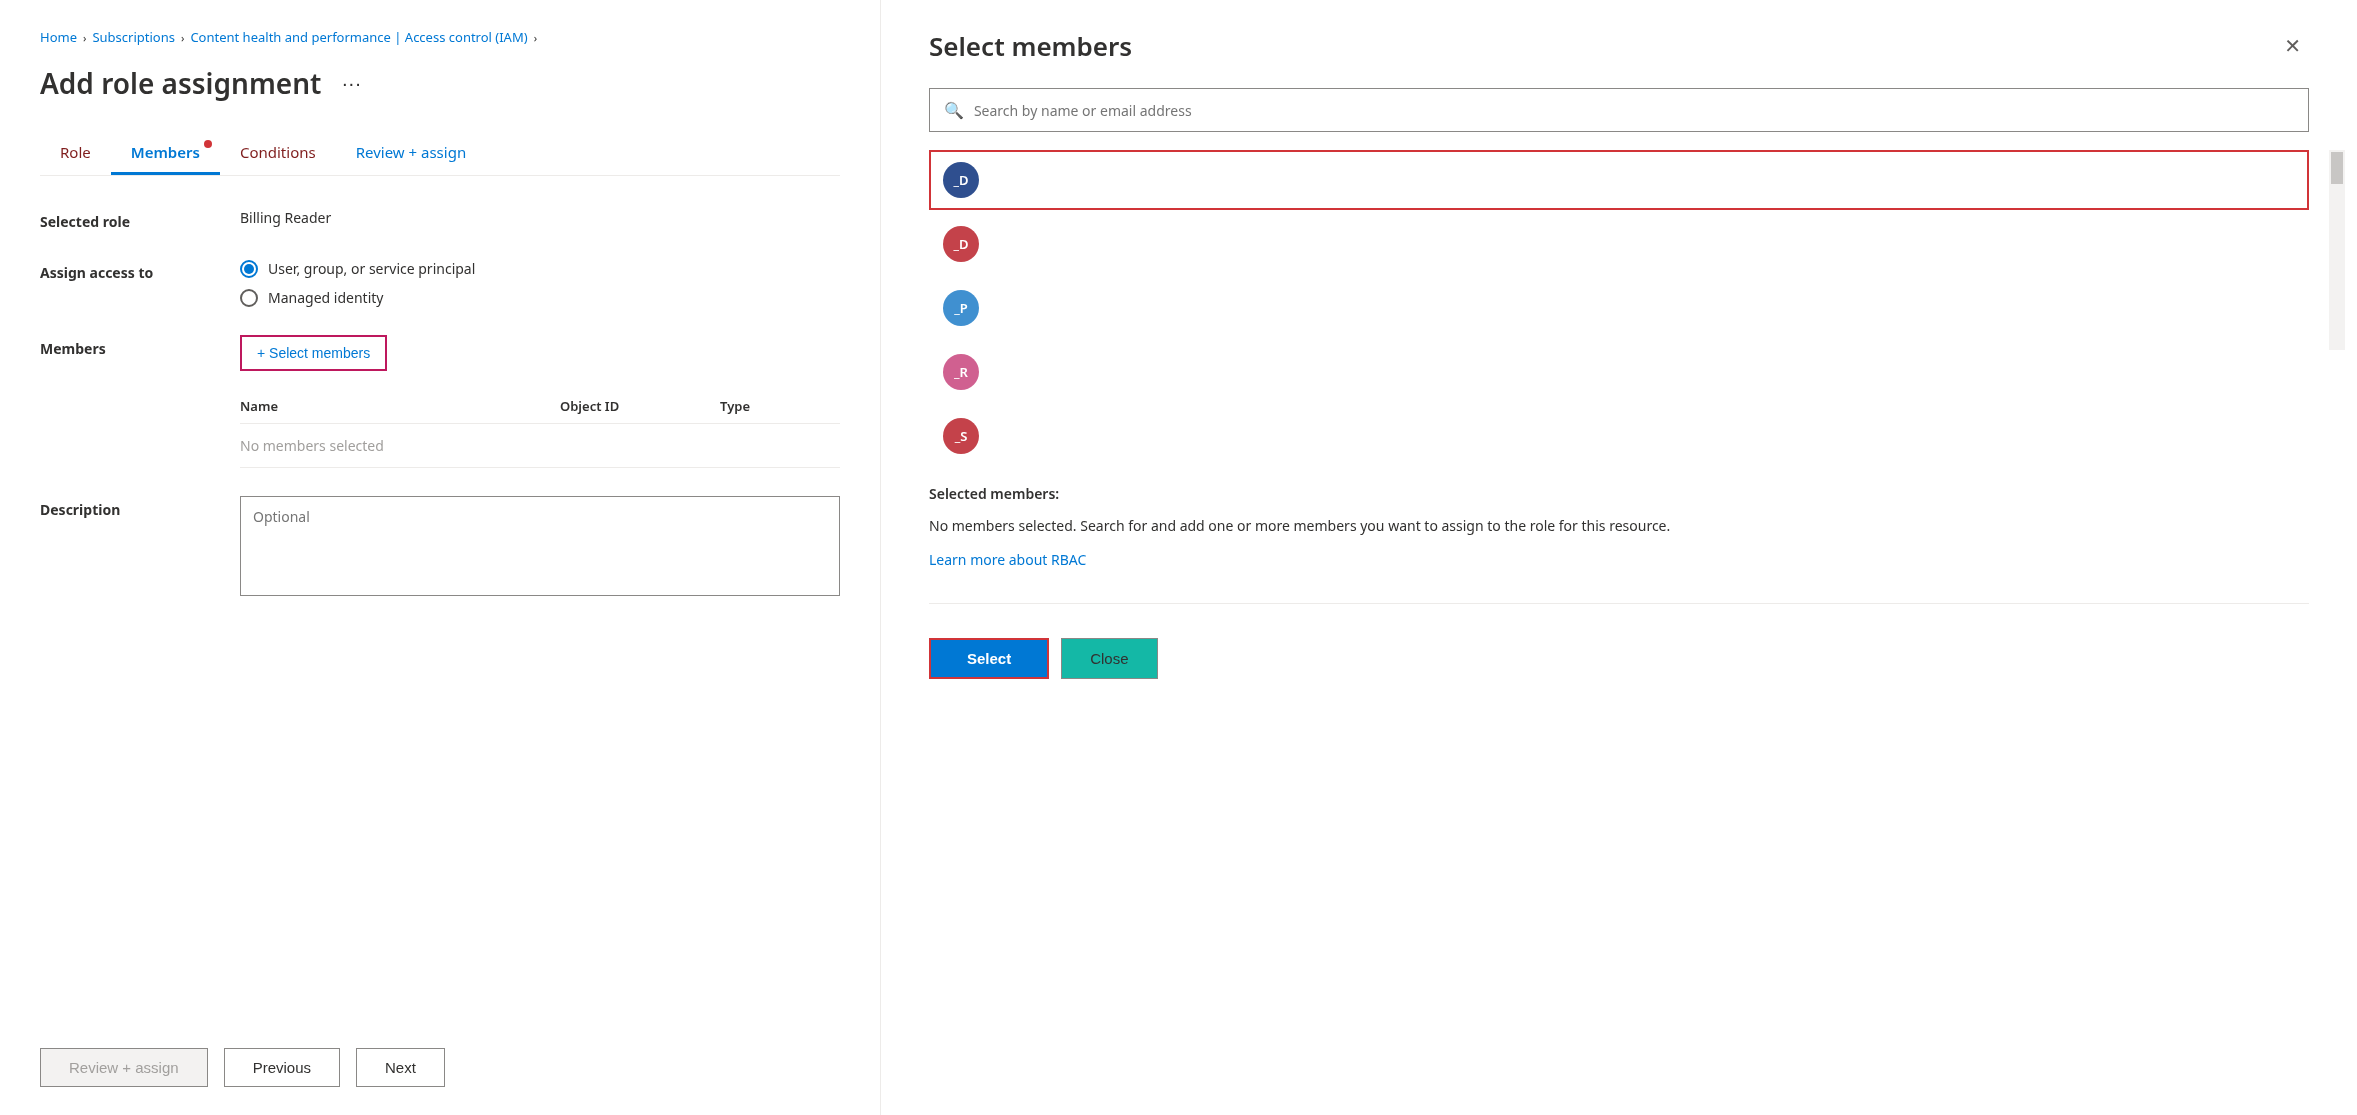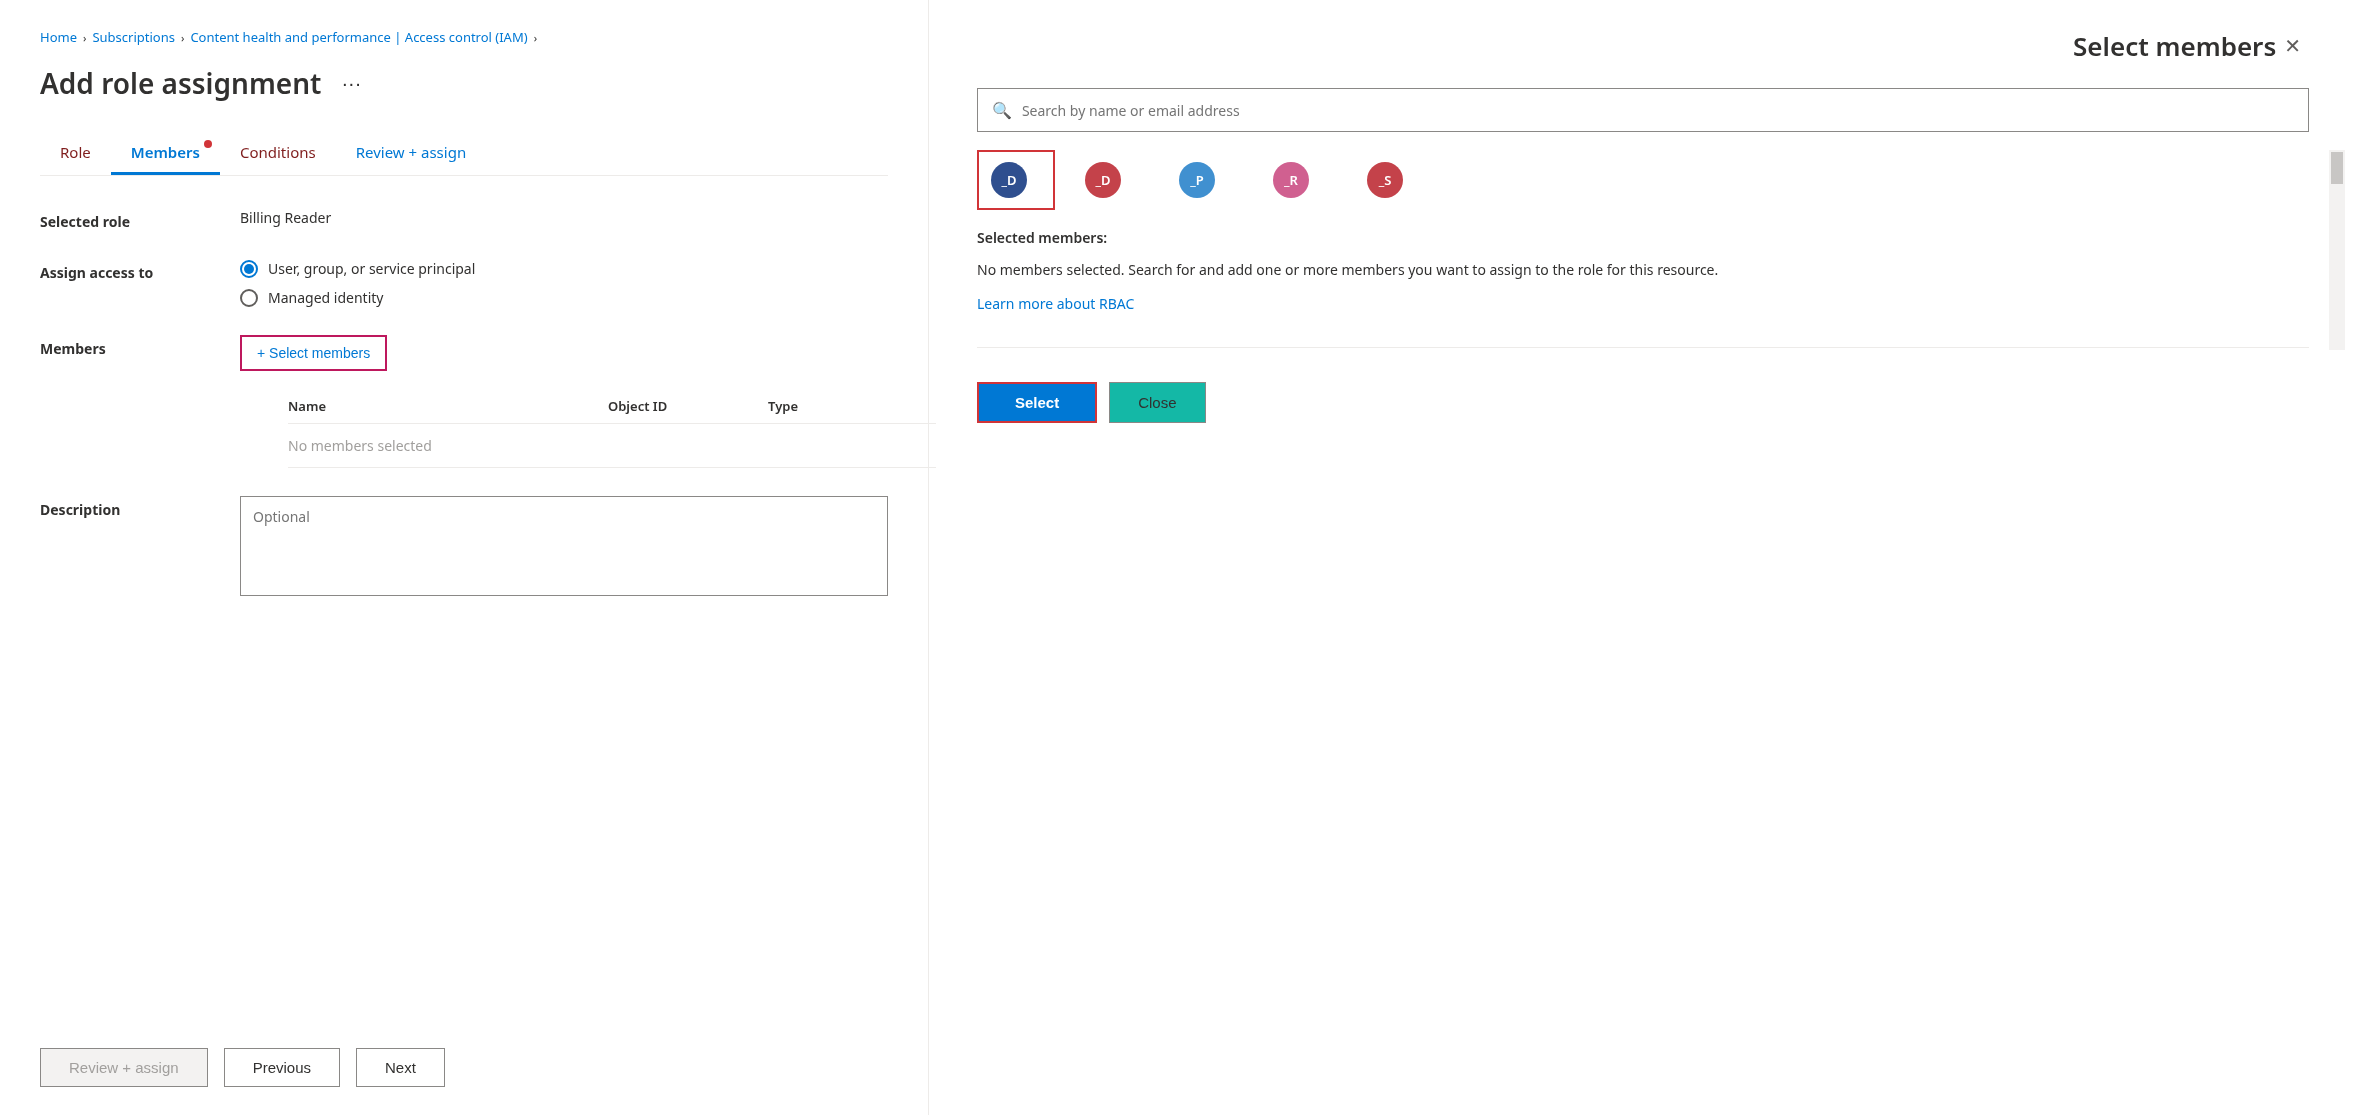--- a/index.html
+++ b/index.html
@@ -158,21 +158,20 @@
       padding: 8px 15px;
       cursor: pointer;
       font-size: 14px;
       font-weight: 500;
     }
 
     
     .members-table {
       margin-top: 18px;
       width: 100%;
-      margin-left: 48px;
     }
     .table-header {
       display: flex;
       gap: 0;
       padding: 8px 0;
       border-bottom: 1px solid #edebe9;
     }
     .th {
       font-weight: 600;
       font-size: 13px;
@@ -229,21 +228,21 @@
       flex: 1;
       padding: 28px 48px 0 48px;
       display: flex;
       flex-direction: column;
       position: relative;
     }
 
     .panel-title-row {
       display: flex;
       align-items: center;
-      justify-content: flex-end;
+      justify-content: space-between;
       margin-bottom: 24px;
     }
     .panel-title {
       font-size: 26px;
       font-weight: 600;
       color: #323130;
     }
     .close-btn {
       background: none;
       border: none;
@@ -270,22 +269,22 @@
       outline: none;
       font-size: 14px;
       flex: 1;
       color: #a19f9d;
       font-family: inherit;
     }
 
     
     .member-list {
       display: flex;
-      flex-direction: row;
-      gap: 16px;
+      flex-direction: column;
+      gap: 4px;
       margin-bottom: 18px;
     }
     .member-item {
       display: flex;
       align-items: center;
       padding: 10px 12px;
       cursor: pointer;
       border: 2px solid transparent;
     }
     .member-item.selected {

